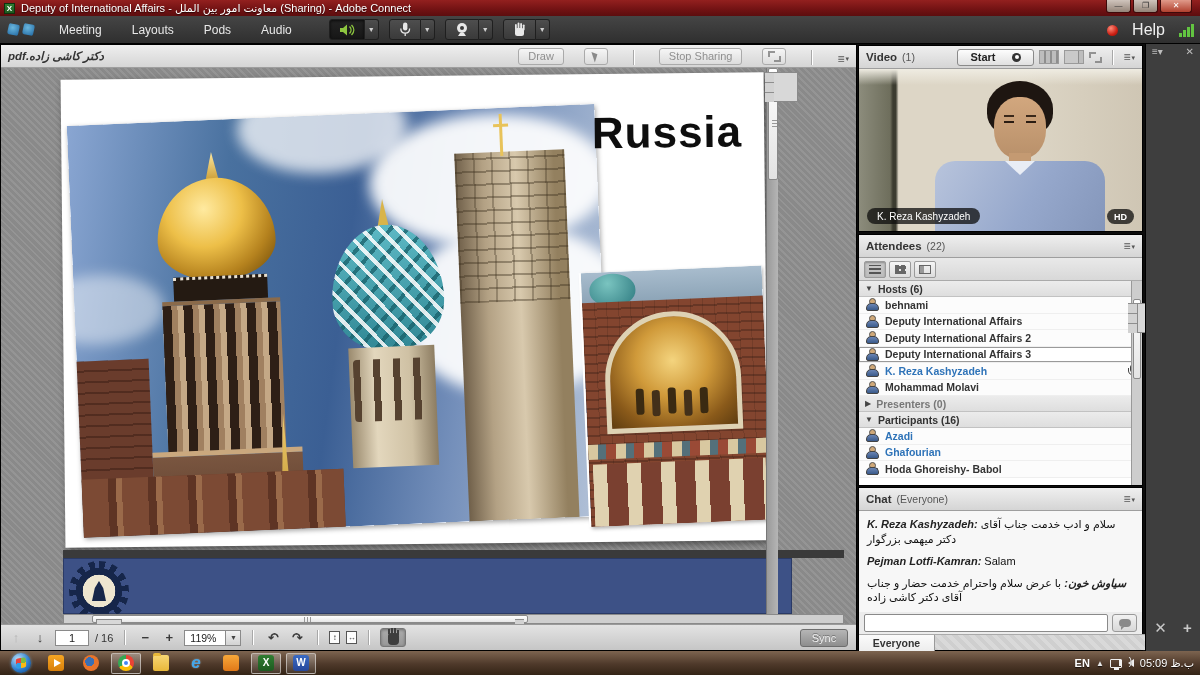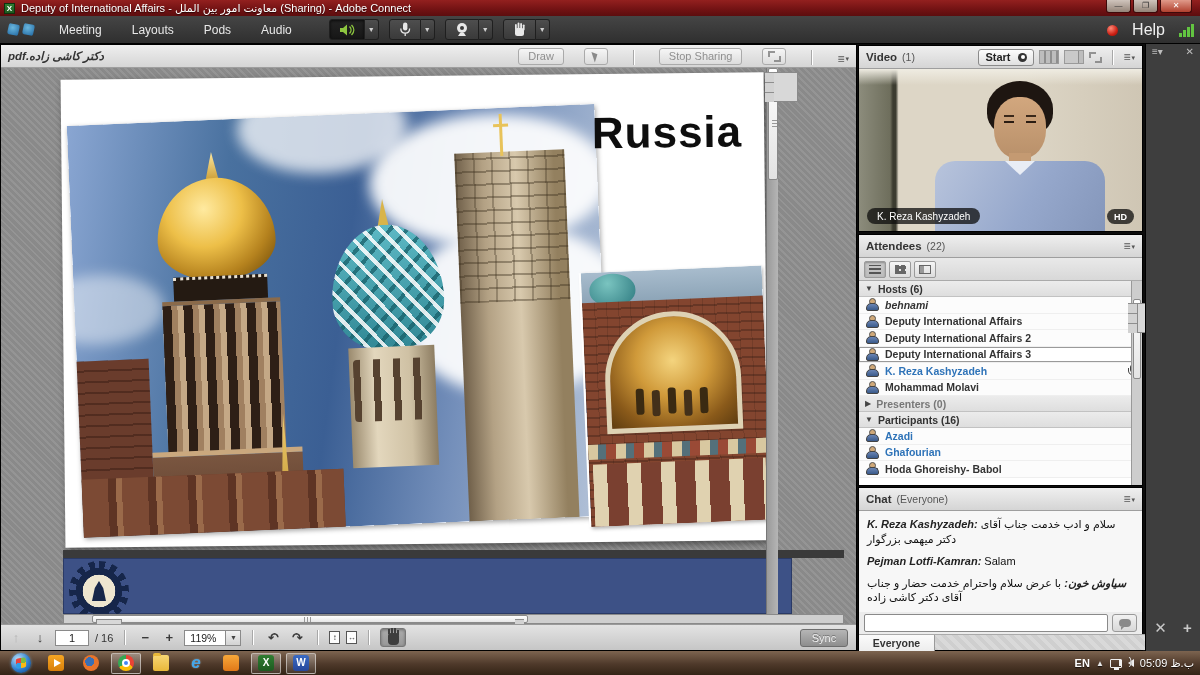--- a/index.html
+++ b/index.html
@@ -111,21 +111,21 @@
   #zoom-arrow{width:15px;height:16px;border:1px solid #8a8a8a;border-left:none;background:linear-gradient(#f2f2f2,#d2d2d2);font-size:7px;color:#444;display:flex;align-items:center;justify-content:center}
   .icon-page{width:11px;height:13px;border:1px solid #555;background:#fdfdfd;position:relative;font-size:8px;color:#444;display:flex;align-items:center;justify-content:center}
   #hand-btn{width:26px;height:19px;border:1px solid #777;border-radius:3px;background:linear-gradient(#ababab,#989898);box-shadow:inset 0 1px 3px rgba(0,0,0,.35);display:flex;align-items:center;justify-content:center}
   .hand-glyph{width:11px;height:12px;position:relative;background:#3e3e3e;border-radius:3px 3px 4px 4px;margin-top:3px}
   .hand-glyph::before{content:"";position:absolute;left:0;top:-4px;width:2px;height:5px;background:#3e3e3e;box-shadow:3px -1px 0 #3e3e3e,6px -1px 0 #3e3e3e,9px 1px 0 #3e3e3e}
   #sync-btn{position:absolute;right:8px;top:4px;width:48px;height:18px;border:1px solid #6d6d6d;border-radius:3px;background:linear-gradient(#b6b6b6,#8e8e8e);color:#efefef;font-size:11px;display:flex;align-items:center;justify-content:center;text-shadow:0 -1px 0 rgba(0,0,0,.35)}
 
   
   #video-pod{left:858px;top:1px;width:285px;height:187px}
   #video-header-right{margin-left:auto;display:flex;align-items:center;gap:5px}
-  #start-btn{height:17px;padding:0 6px;border:1px solid #8a8a8a;border-radius:3px;background:linear-gradient(#fdfdfd,#e0e0e0);font-size:11px;font-weight:bold;color:#222;display:flex;align-items:center;gap:8px}
+  #start-btn{height:17px;padding:0 12px;border:1px solid #8a8a8a;border-radius:3px;background:linear-gradient(#fdfdfd,#e0e0e0);font-size:11px;font-weight:bold;color:#222;display:flex;align-items:center;gap:17px}
   .cam-glyph{width:9px;height:9px;border-radius:50%;background:#333;position:relative}
   .cam-glyph::after{content:"";position:absolute;left:2.5px;top:2.5px;width:4px;height:4px;border-radius:50%;background:#fff}
   .vgrid{width:20px;height:14px;border:1px solid #9a9a9a;background:repeating-linear-gradient(90deg,#bdbdbd 0 4px,#8e8e8e 4px 6px),#ababab}
   .vfilm{width:20px;height:14px;border:1px solid #9a9a9a;background:linear-gradient(90deg,#c9c9c9 0 13px,#8e8e8e 13px 14px,#bdbdbd 14px)}
   #video-view{position:absolute;left:0;top:23px;width:283px;height:162px;background:#111;overflow:hidden}
   #video-scene{position:absolute;inset:0;background:linear-gradient(90deg,#8c8c7c 0,#6e6e5c 11%,#3c3c30 12% 13%,#ddd6c6 14% 58%,#cfc6b4 100%)}
   #video-scene::before{content:"";position:absolute;left:0;top:0;width:100%;height:16px;background:linear-gradient(#efece2,rgba(239,236,226,0))}
   .hair{position:absolute;left:128px;top:12px;width:66px;height:56px;border-radius:50% 50% 42% 42%;background:#1e1611}
   .face{position:absolute;left:135px;top:28px;width:52px;height:62px;border-radius:46%;background:linear-gradient(#d2a77e,#b8906a)}
   .face::before{content:"";position:absolute;left:10px;top:24px;width:10px;height:2px;background:#2a1c12;box-shadow:22px 0 0 #2a1c12,0 -6px 0 #3a281a,22px -6px 0 #3a281a}
@@ -143,21 +143,21 @@
   .glyph-list{width:12px;height:9px;background:repeating-linear-gradient(0deg,#555 0 2px,transparent 2px 4px)}
   .glyph-grid{width:11px;height:9px;background:repeating-linear-gradient(90deg,#666 0 4px,transparent 4px 6px),repeating-linear-gradient(0deg,#666 0 3px,transparent 3px 5px)}
   .glyph-card{width:12px;height:9px;border:1px solid #666;background:linear-gradient(90deg,#999 0 4px,transparent 4px)}
   #att-list{position:absolute;left:0;top:46px;width:283px;height:204px;background:#fff;overflow:hidden}
   .att-section{height:16px;background:linear-gradient(#ececec,#dedede);border-bottom:1px solid #c2c2c2;display:flex;align-items:center;padding:0 6px;font-size:10.5px;font-weight:bold;color:#333}
   .att-section .tri{font-size:8px;margin-right:5px;color:#444}
   .att-section.dim{color:#777}
   .att-row{height:16.5px;display:flex;align-items:center;padding:0 6px;border-bottom:1px solid #efefef;background:#fcfcfc;font-size:10.5px;font-weight:bold;color:#333}
   .att-row.boxed{background:#fff;box-shadow:inset 0 0 0 1px #9a9a9a}
   .att-row.blue .att-name{color:#2e73b8}
-  .att-row.italic .att-name{font-style:italic}
+  .att-row.italic .att-name{}
   .att-name{margin-left:7px;white-space:nowrap}
   .person{width:13px;height:13px;position:relative;flex:0 0 13px}
   .person::before{content:"";position:absolute;top:0;left:4px;width:5px;height:5px;border-radius:50%;background:#cfa878;border:1px solid #555}
   .person::after{content:"";position:absolute;bottom:0;left:1px;width:11px;height:6px;border-radius:5px 5px 2px 2px;background:linear-gradient(#6a85b5,#3a5a8a);border:1px solid #444}
   .person.badged{background:linear-gradient(#666,#666) 100% 100%/8px 7px no-repeat,linear-gradient(#e8e8e8,#e8e8e8) calc(100% - 1px) calc(100% - 1px)/6px 5px no-repeat}
   .mic-ind{display:none;margin-left:auto;width:9px;height:12px;position:relative}
   .att-row.has-mic .mic-ind{display:block}
   .mic-ind::before{content:"";position:absolute;left:3px;top:0;width:4px;height:7px;border-radius:2px;background:#444}
   .mic-ind::after{content:"";position:absolute;left:1px;top:3px;width:7px;height:6px;border:1px solid #444;border-top:none;border-radius:0 0 5px 5px}
   #att-scroll{position:absolute;right:0;top:46px;width:11px;height:204px;background:#cdcdcd;border-left:1px solid #999}

